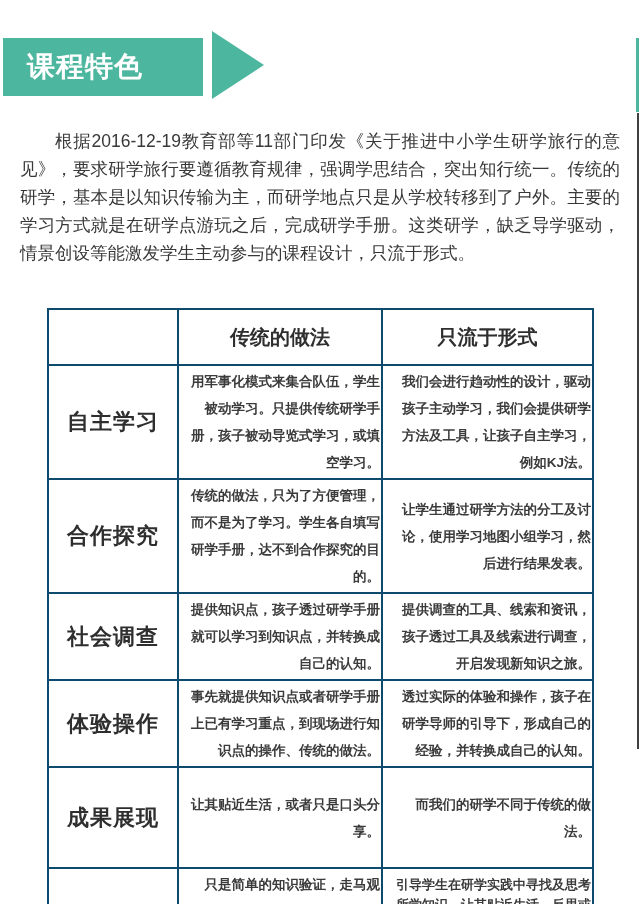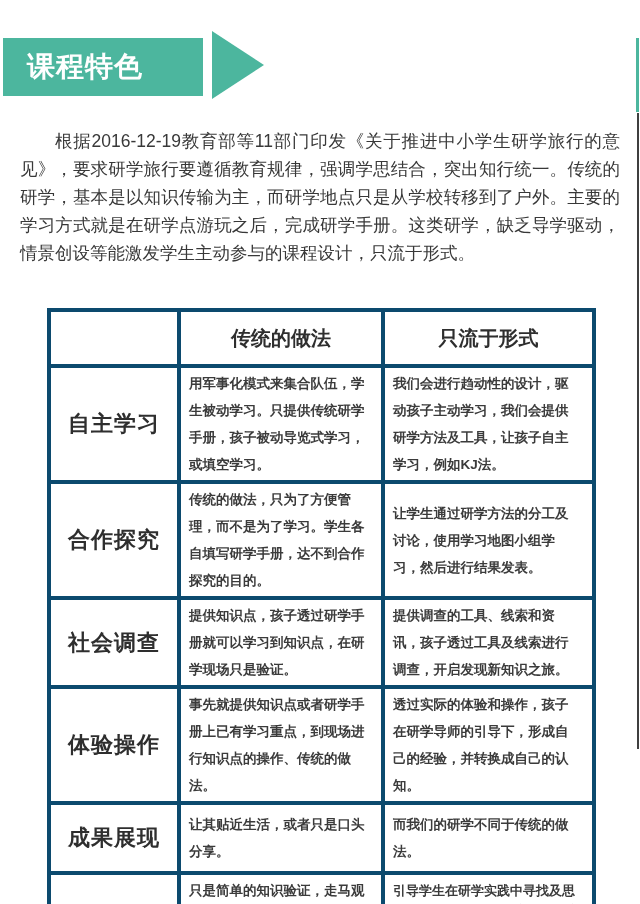--- a/index.html
+++ b/index.html
@@ -64,48 +64,48 @@
   .comparison-table {
     position: absolute; left: 47px; top: 308px;
     width: 545px;
     border-collapse: collapse;
     table-layout: fixed;
   }
   .comparison-table col.c1 { width: 130px; }
   .comparison-table col.c2 { width: 204px; }
   .comparison-table col.c3 { width: 211px; }
   .comparison-table th, .comparison-table td {
-    border: 4px solid #0c4a6e;
+    border: 2px solid #0c4a6e;
     vertical-align: middle;
     overflow: hidden;
   }
   .comparison-table thead tr { height: 56px; }
   .comparison-table th {
     font-size: 20px;
     font-weight: bold;
     text-align: center;
     color: #2e2e2e;
   }
   tr.row-std  { height: 81px; }
-  tr.row-med  { height: 70px; }
+  tr.row-med  { height: 101px; }
   tr.row-last { height: 78px; }
   .cell-label {
     font-size: 22px;
     font-weight: bold;
     text-align: center;
     color: #2e2e2e;
     letter-spacing: 1px;
   }
   .cell-text {
     font-size: 13.5px;
     font-weight: bold;
     line-height: 27px;
     color: #3b3b3b;
-    padding: 2px 16px 2px 8px;
-    text-align: left;
+    padding: 2px 1px 2px 8px;
+    text-align: right;
   }
   .cell-tight {
     line-height: 20px;
     font-size: 13px;
   }
 </style>
 </head>
 <body>
 
 <div class="banner-rect">
@@ -139,21 +139,21 @@
       <td class="cell-text">用军事化模式来集合队伍，学生被动学习。只提供传统研学手册，孩子被动导览式学习，或填空学习。</td>
       <td class="cell-text">我们会进行趋动性的设计，驱动孩子主动学习，我们会提供研学方法及工具，让孩子自主学习，例如KJ法。</td>
     </tr>
     <tr class="row-std">
       <td class="cell-label">合作探究</td>
       <td class="cell-text">传统的做法，只为了方便管理，而不是为了学习。学生各自填写研学手册，达不到合作探究的目的。</td>
       <td class="cell-text">让学生通过研学方法的分工及讨论，使用学习地图小组学习，然后进行结果发表。</td>
     </tr>
     <tr class="row-std">
       <td class="cell-label">社会调查</td>
-      <td class="cell-text">提供知识点，孩子透过研学手册就可以学习到知识点，在研学现场只是验证。</td>
+      <td class="cell-text">提供知识点，孩子透过研学手册就可以学习到知识点，并转换成自己的认知。</td>
       <td class="cell-text">提供调查的工具、线索和资讯，孩子透过工具及线索进行调查，开启发现新知识之旅。</td>
     </tr>
     <tr class="row-std">
       <td class="cell-label">体验操作</td>
       <td class="cell-text">事先就提供知识点或者研学手册上已有学习重点，到现场进行知识点的操作、传统的做法。</td>
       <td class="cell-text">透过实际的体验和操作，孩子在研学导师的引导下，形成自己的经验，并转换成自己的认知。</td>
     </tr>
     <tr class="row-med">
       <td class="cell-label">成果展现</td>
       <td class="cell-text">让其贴近生活，或者只是口头分享。</td>

